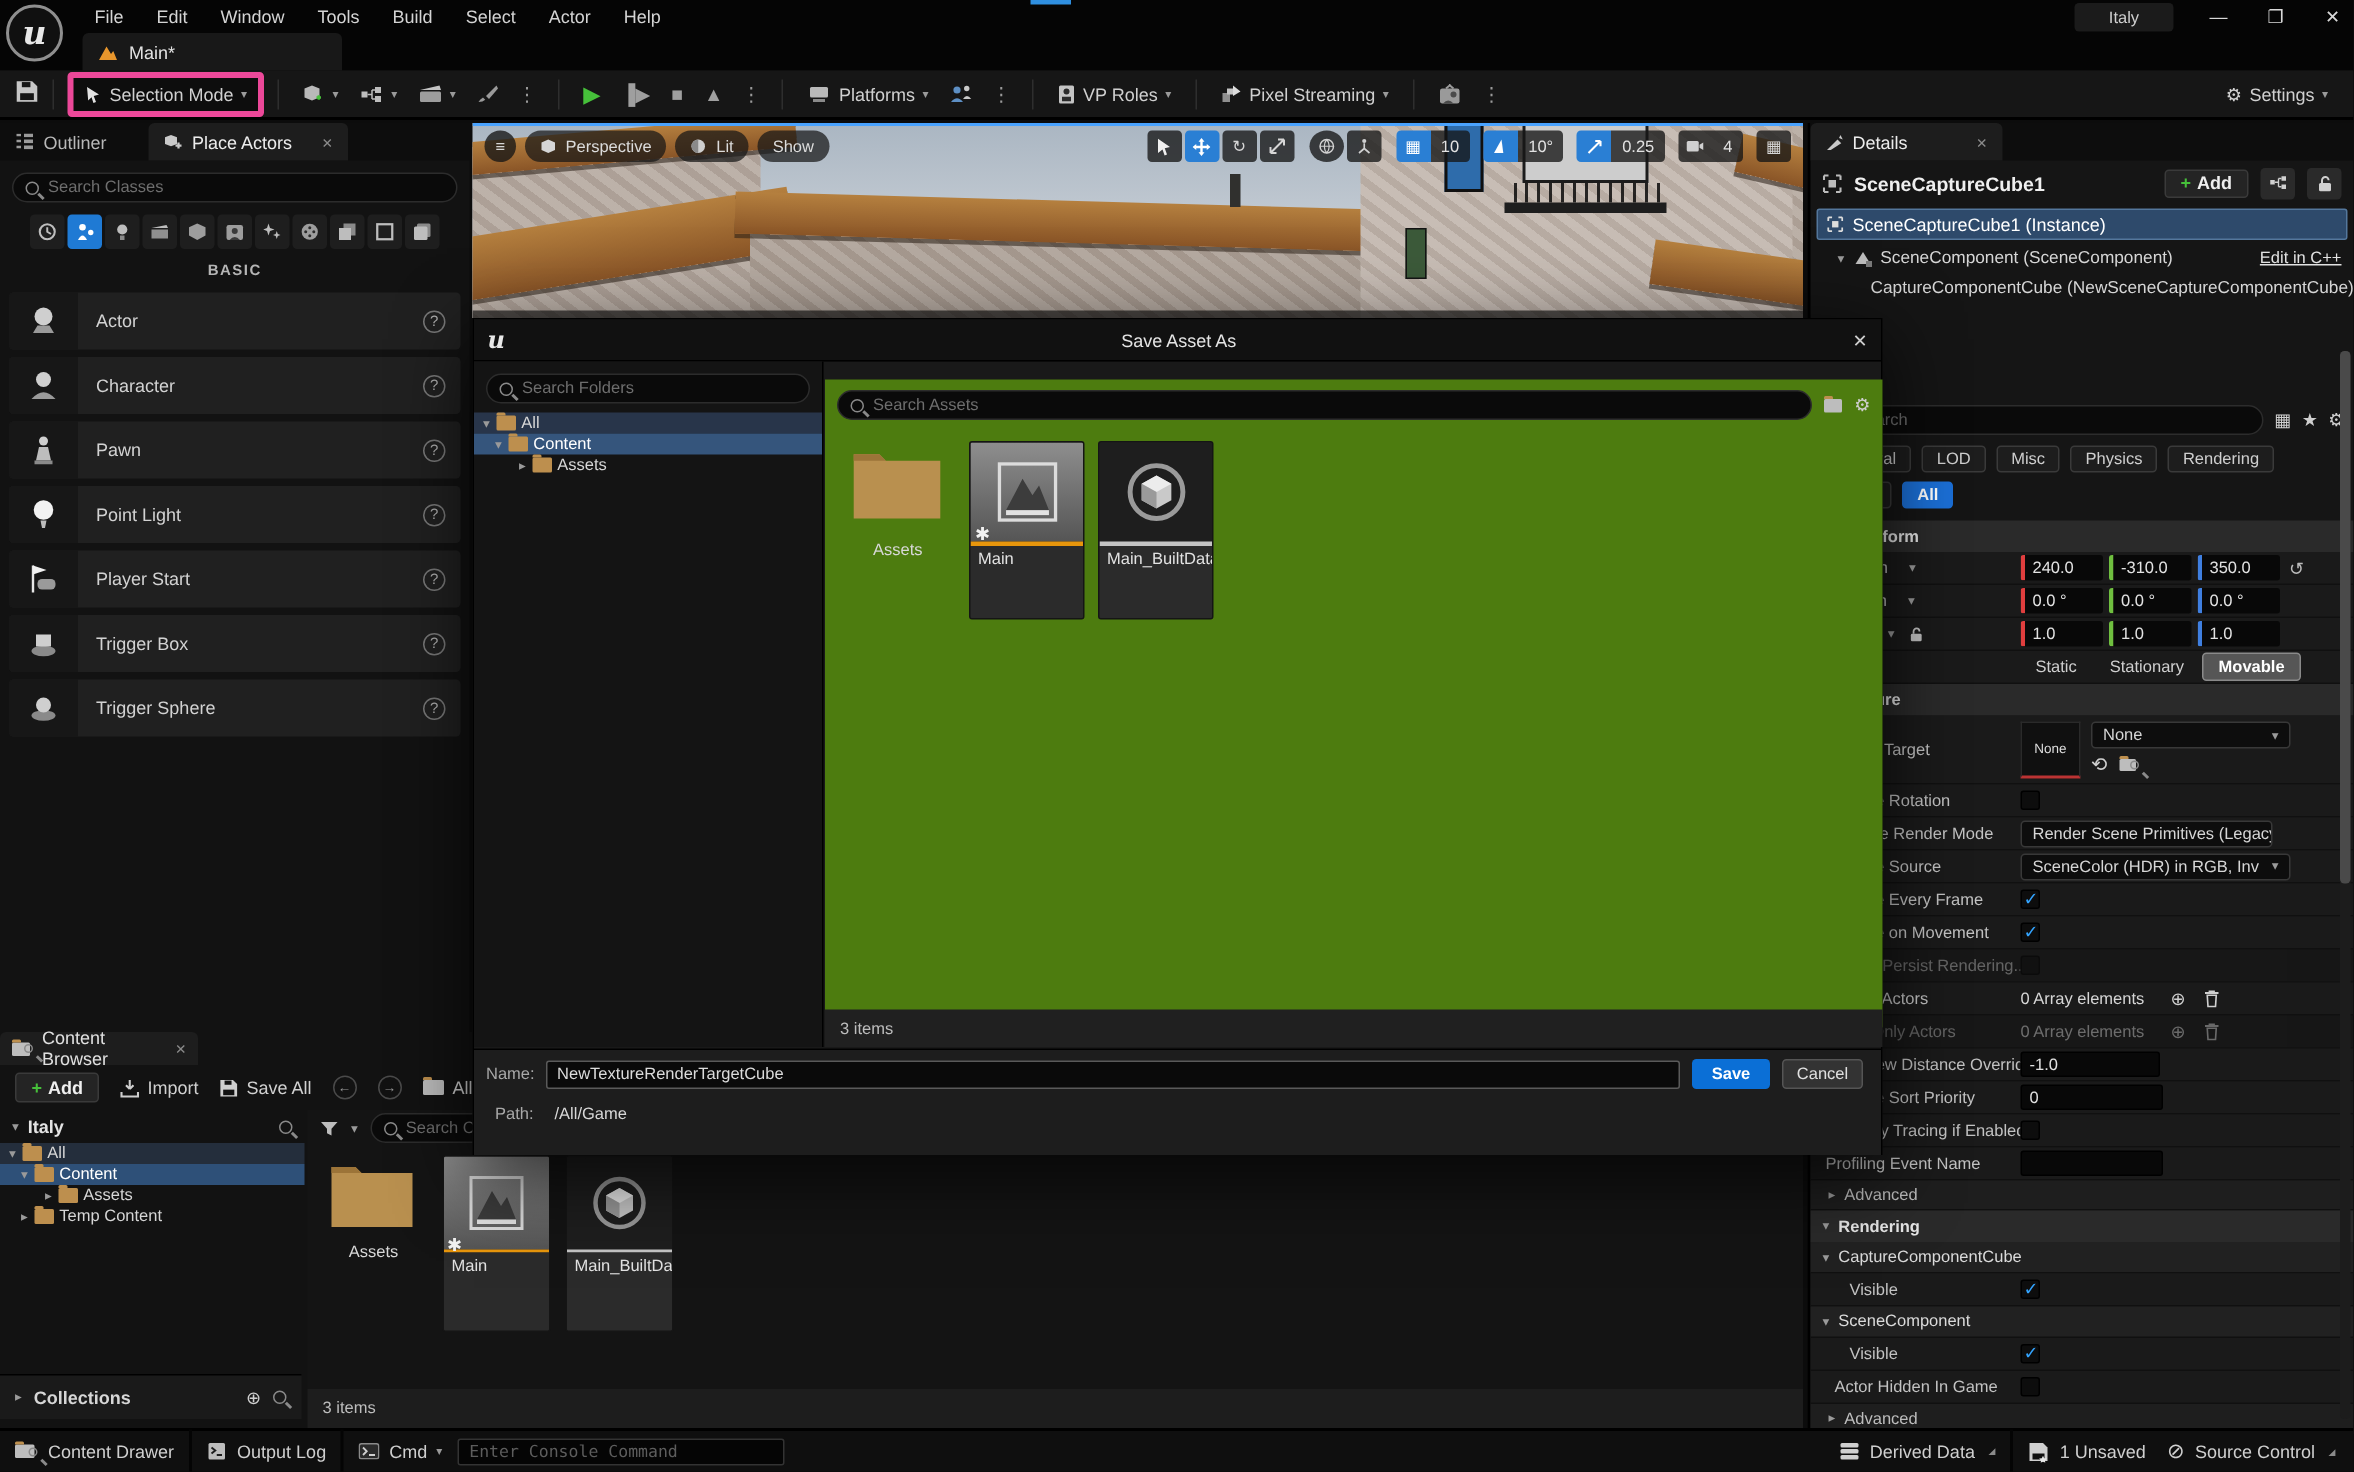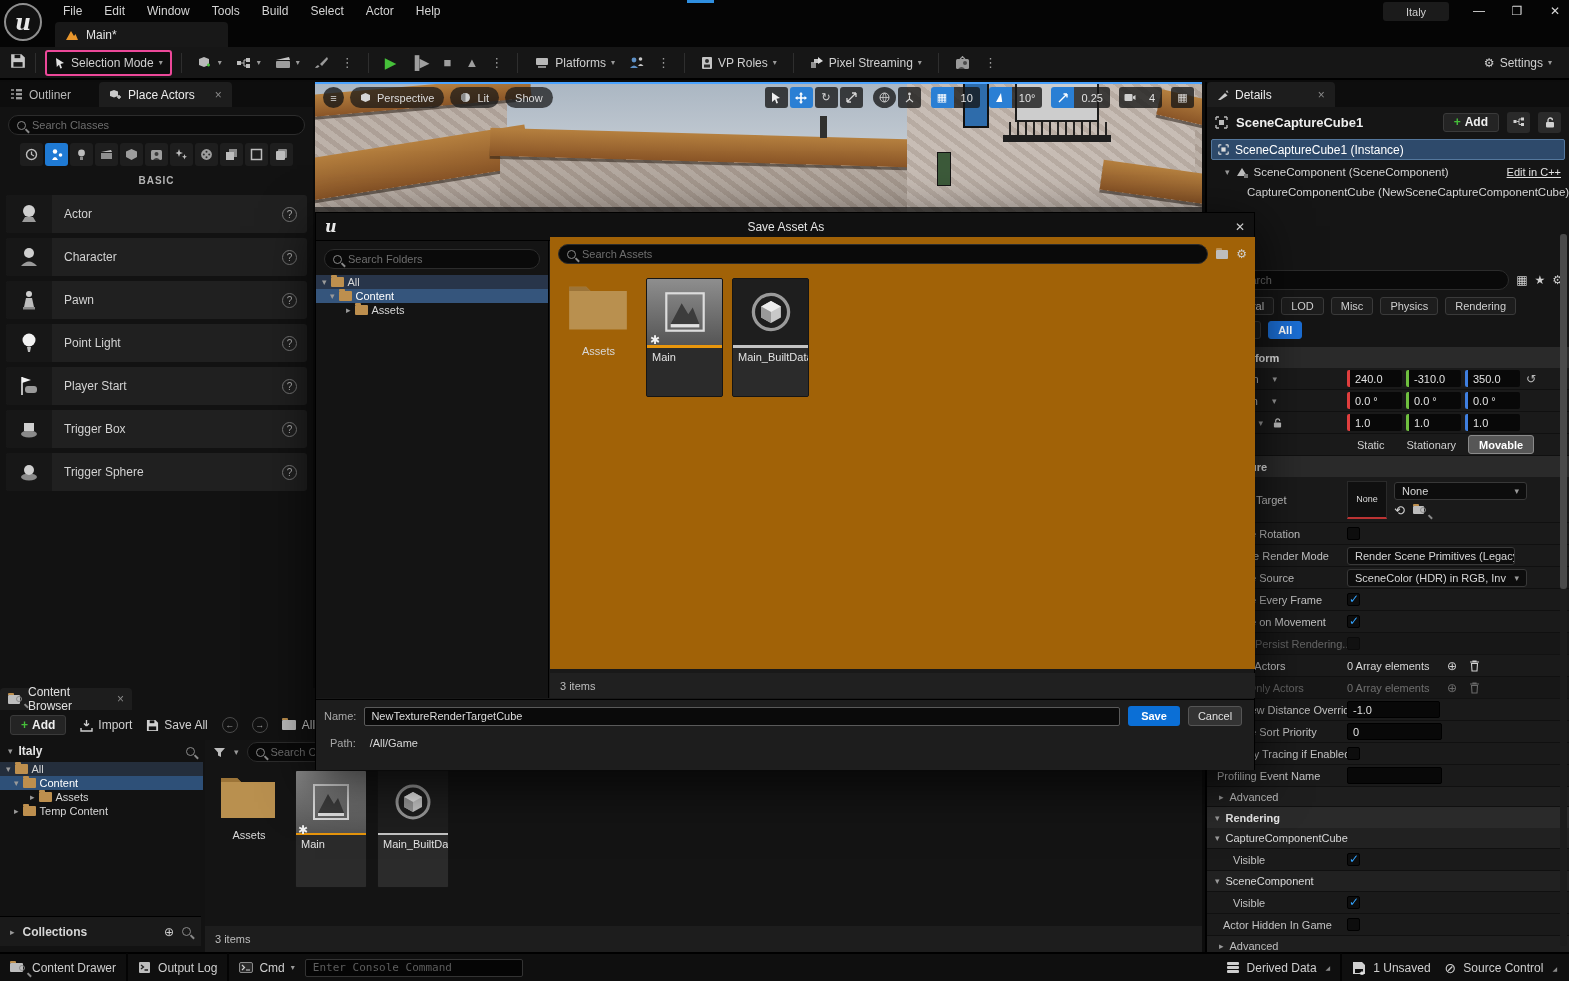--- a/index.html
+++ b/index.html
@@ -15,21 +15,21 @@
   .session-badge{position:absolute;left:1383px;top:2px;width:66px;height:19px;background:#1b1b1b;border-radius:3px;color:#cfcfcf;font-size:11px;display:flex;align-items:center;justify-content:center;}
   .winbtn{position:absolute;top:0;width:30px;height:22px;color:#d8d8d8;font-size:12px;display:flex;align-items:center;justify-content:center;}
   .blue-strip{position:absolute;left:687px;top:0;width:27px;height:3px;background:#2f8fe0;}
   .tabrow{left:0;top:22px;width:1569px;height:25px;background:#050505;}
   .ue-logo{position:absolute;left:4px;top:3px;width:38px;height:38px;border:2px solid #8f8f8f;border-radius:50%;background:#101010;display:flex;align-items:center;justify-content:center;z-index:5;
            font-family:"DejaVu Serif",serif;font-style:italic;font-weight:bold;font-size:22px;color:#e8e8e8;}
   .level-tab{position:absolute;left:55px;top:22px;width:173px;height:25px;background:#181818;border-radius:4px 4px 0 0;display:flex;align-items:center;gap:7px;padding:0 10px;color:#e2e2e2;font-size:12px;}
   .toolbar{left:0;top:47px;width:1569px;height:33px;background:#161616;border-bottom:2px solid #000;display:flex;align-items:center;}
   .tb-div{width:1px;height:20px;background:#2e2e2e;margin:0 9px;}
   .tb-btn{display:flex;align-items:center;gap:5px;padding:4px 7px;border-radius:3px;color:#d0d0d0;font-size:12px;}
-  .dd-dark{background:#0d0d0d;border:2px solid #ec4899;}
+  .dd-dark{background:#0d0d0d;border:4px solid #ec4899;}
   .caret{font-size:8px;color:#9a9a9a;}
   .kebab{color:#9a9a9a;font-size:13px;padding:0 5px;letter-spacing:0;}
   .play{color:#46c03a;font-size:15px;}
   .ctrl-gray{color:#9f9f9f;font-size:13px;}
   
   .left-panel{left:0;top:82px;width:313px;height:606px;background:#121212;}
   .ptab{height:25px;display:flex;align-items:center;gap:6px;padding:0 10px;font-size:12px;color:#b8b8b8;}
   .ptab.active{background:#1d1d1d;color:#ececec;border-radius:4px 4px 0 0;}
   .searchpill{height:20px;background:#0a0a0a;border:1px solid #2c2c2c;border-radius:10px;display:flex;align-items:center;gap:6px;padding:0 8px;color:#6e6e6e;font-size:11px;}
   .mag{width:9px;height:9px;border:1.5px solid #8a8a8a;border-radius:50%;position:relative;flex:none;}
@@ -988,21 +988,21 @@
         <span class="folder"></span>
         <span style="color:#fff;">Content</span>
       </div>
     <div class="treerow" style="padding-left:30px;">
         <span class="tri">▸</span>
         <span class="folder"></span>
         <span>Assets</span>
       </div>
   </div>
 
-  <div class="abs" style="left:234px;top:24px;width:705px;height:432px;background:#a16207;">
+  <div class="abs" style="left:234px;top:40px;width:705px;height:432px;background:#4d7c0f;">
     <div class="fx" style="padding:7px 8px 0 8px;gap:8px;">
       <div class="searchpill grow">
         <span class="mag"></span>
         <span>Search Assets</span>
       </div>
       <span class="fx">
           <span class="folder" style="width:12px;height:9px;background:#bdbdbd;"></span>
         </span>
       <span style="color:#cfcfcf;">⚙</span>
     </div>

